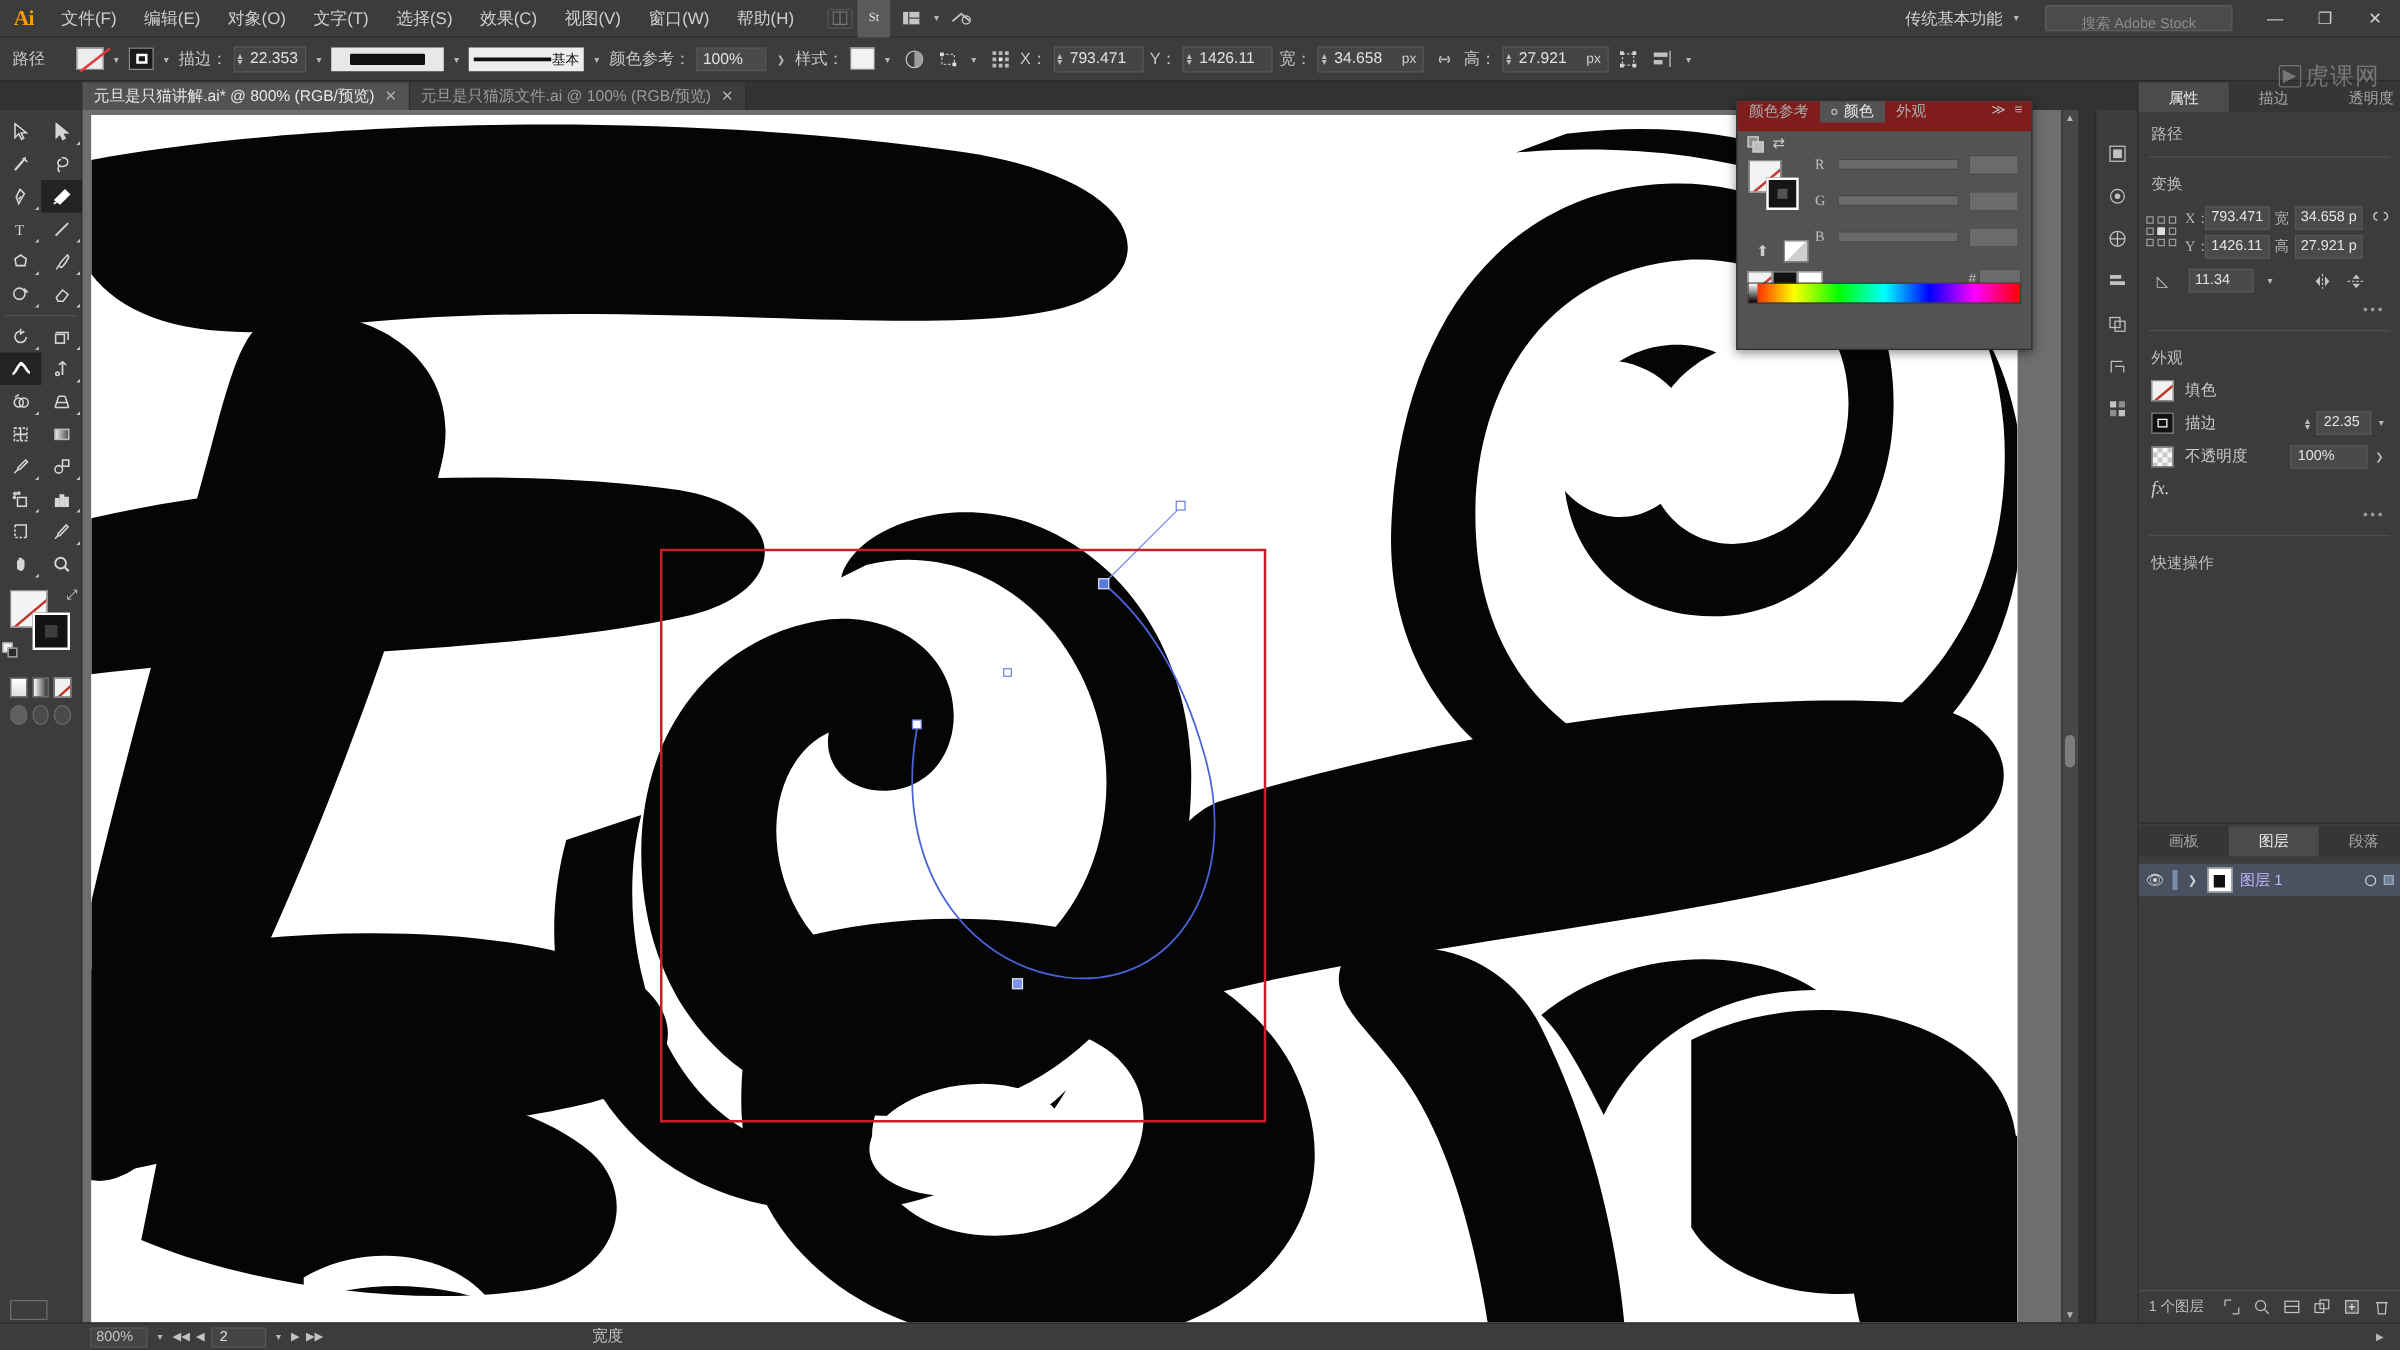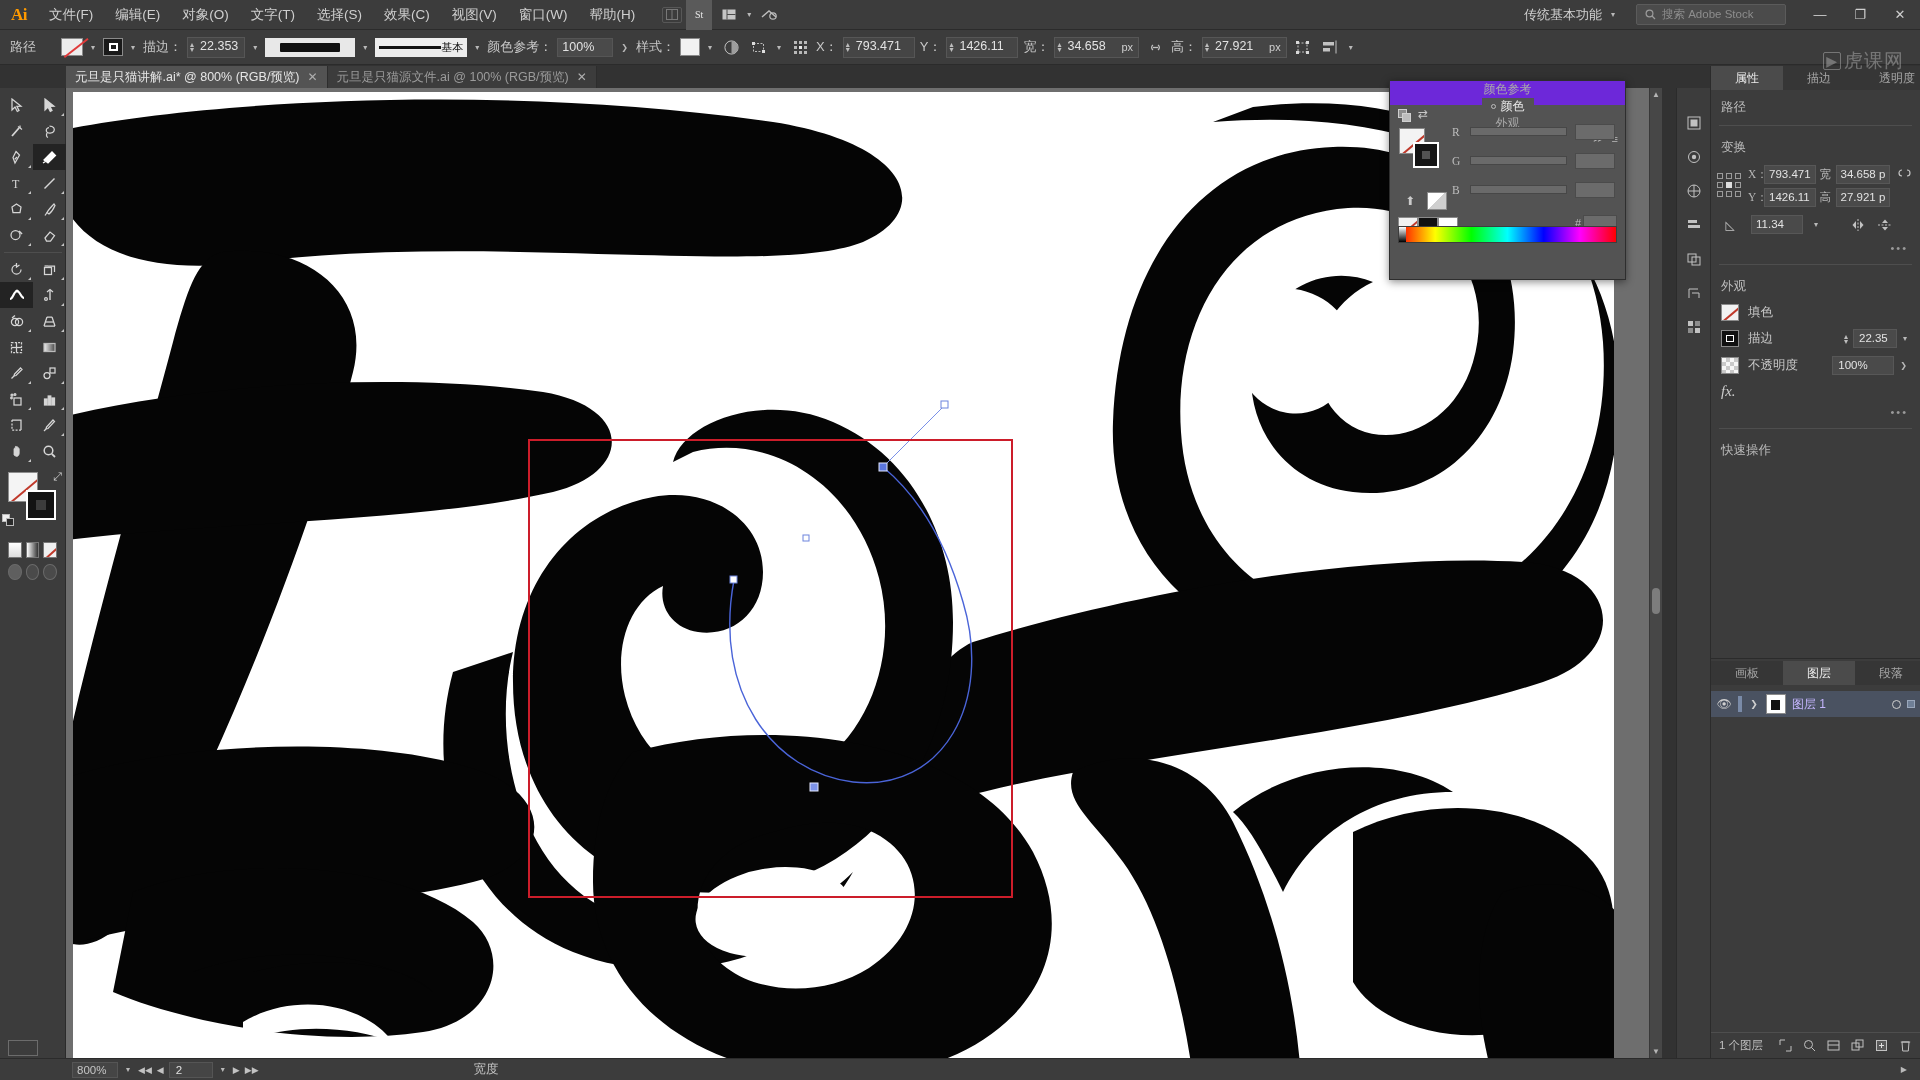--- a/index.html
+++ b/index.html
@@ -37,21 +37,21 @@
   .mb-icon.boxed { border: 1px solid #6e6e6e; width: 20px; height: 16px; font-size: 10px; }
   .mb-icon.sel { background: #5a5a5a; }
   .mb-right { margin-left: auto; display: flex; align-items: center; height: 30px; }
   .ws-select {
     display: flex; align-items: center; gap: 6px; padding: 0 10px; height: 22px;
     font-size: 13px; color: #d0d0d0;
   }
   .stock-search {
     display: flex; align-items: center; gap: 6px; height: 21px; padding: 0 8px;
     background: #4b4b4b; border: 1px solid #5b5b5b; border-radius: 2px;
-    margin: 0 14px 0 8px; min-width: 150px;
+    margin: 0 14px 0 8px; min-width: 150px; flex-direction: column;
   }
   .stock-search .ph { color: #8d8d8d; font-size: 11.5px; }
   .win-btns { display: flex; align-items: center; }
   .win-btn { width: 40px; height: 30px; display: flex; align-items: center; justify-content: center;
     color: #cfcfcf; font-size: 13px; }
 
   
   .ctrlbar {
     position: absolute; left: 0; top: 30px; width: 1920px; height: 35px;
     background: #3c3c3c; border-bottom: 1px solid #2b2b2b;
@@ -182,21 +182,21 @@
   .sb-nav { display: flex; align-items: center; gap: 5px; color: #c2c2c2; font-size: 9px; }
   .sb-page { background: #454545; border: 1px solid #555; height: 16px; line-height: 14px; padding: 0 6px; min-width: 44px; font-size: 11.5px; color:#e0e0e0;}
   .sb-label { margin-left: 210px; font-size: 12.5px; }
   .sb-right { margin-left: auto; display: flex; align-items: center; gap: 8px; padding-right: 10px; }
 
   
   .colorpanel {
     position: absolute; left: 1389px; top: 80px; width: 237px; height: 200px;
     background: #535353; border: 1px solid #2e2e2e; box-shadow: 0 2px 8px rgba(0,0,0,.45);
   }
-  .cp-tabs { display: flex; align-items: center; height: 24px; background: #6d28d9; flex-direction: column; }
+  .cp-tabs { display: flex; align-items: flex-start; height: 24px; background: #7f1d1d; }
   .cp-tab { padding: 0 9px; font-size: 12px; color: #a9a9a9; display: flex; align-items: center; white-space: nowrap;}
   .cp-tab.active { background: #535353; color: #e9e9e9; }
   .cp-tab .dot { width: 5px; height: 5px; border-radius:50%; border:1px solid #bbb; margin-right: 5px; }
   .cp-right { margin-left: auto; display: flex; align-items: center; gap: 7px; padding-right: 7px; color: #bdbdbd; font-size: 11px;}
   .cp-body { position: relative; height: 148px; }
   .cp-fill { position: absolute; left: 9px; top: 23px; width: 26px; height: 26px; background: #f3f3f3; border: 1px solid #8a8a8a; overflow:hidden;}
   .cp-fill::after { content:''; position:absolute; left:-3px; top:50%; width:40px; height:2px; background:#c0392b; transform: rotate(-40deg);}
   .cp-strk { position: absolute; left: 23px; top: 37px; width: 26px; height: 26px; background: #151515; border: 2px solid #fff; }
   .cp-strk i { position:absolute; left:7px; top:7px; right:7px; bottom:7px; background:#535353; }
   .cp-mini { position:absolute; left: 8px; top: 4px; width: 14px; height: 13px; }

